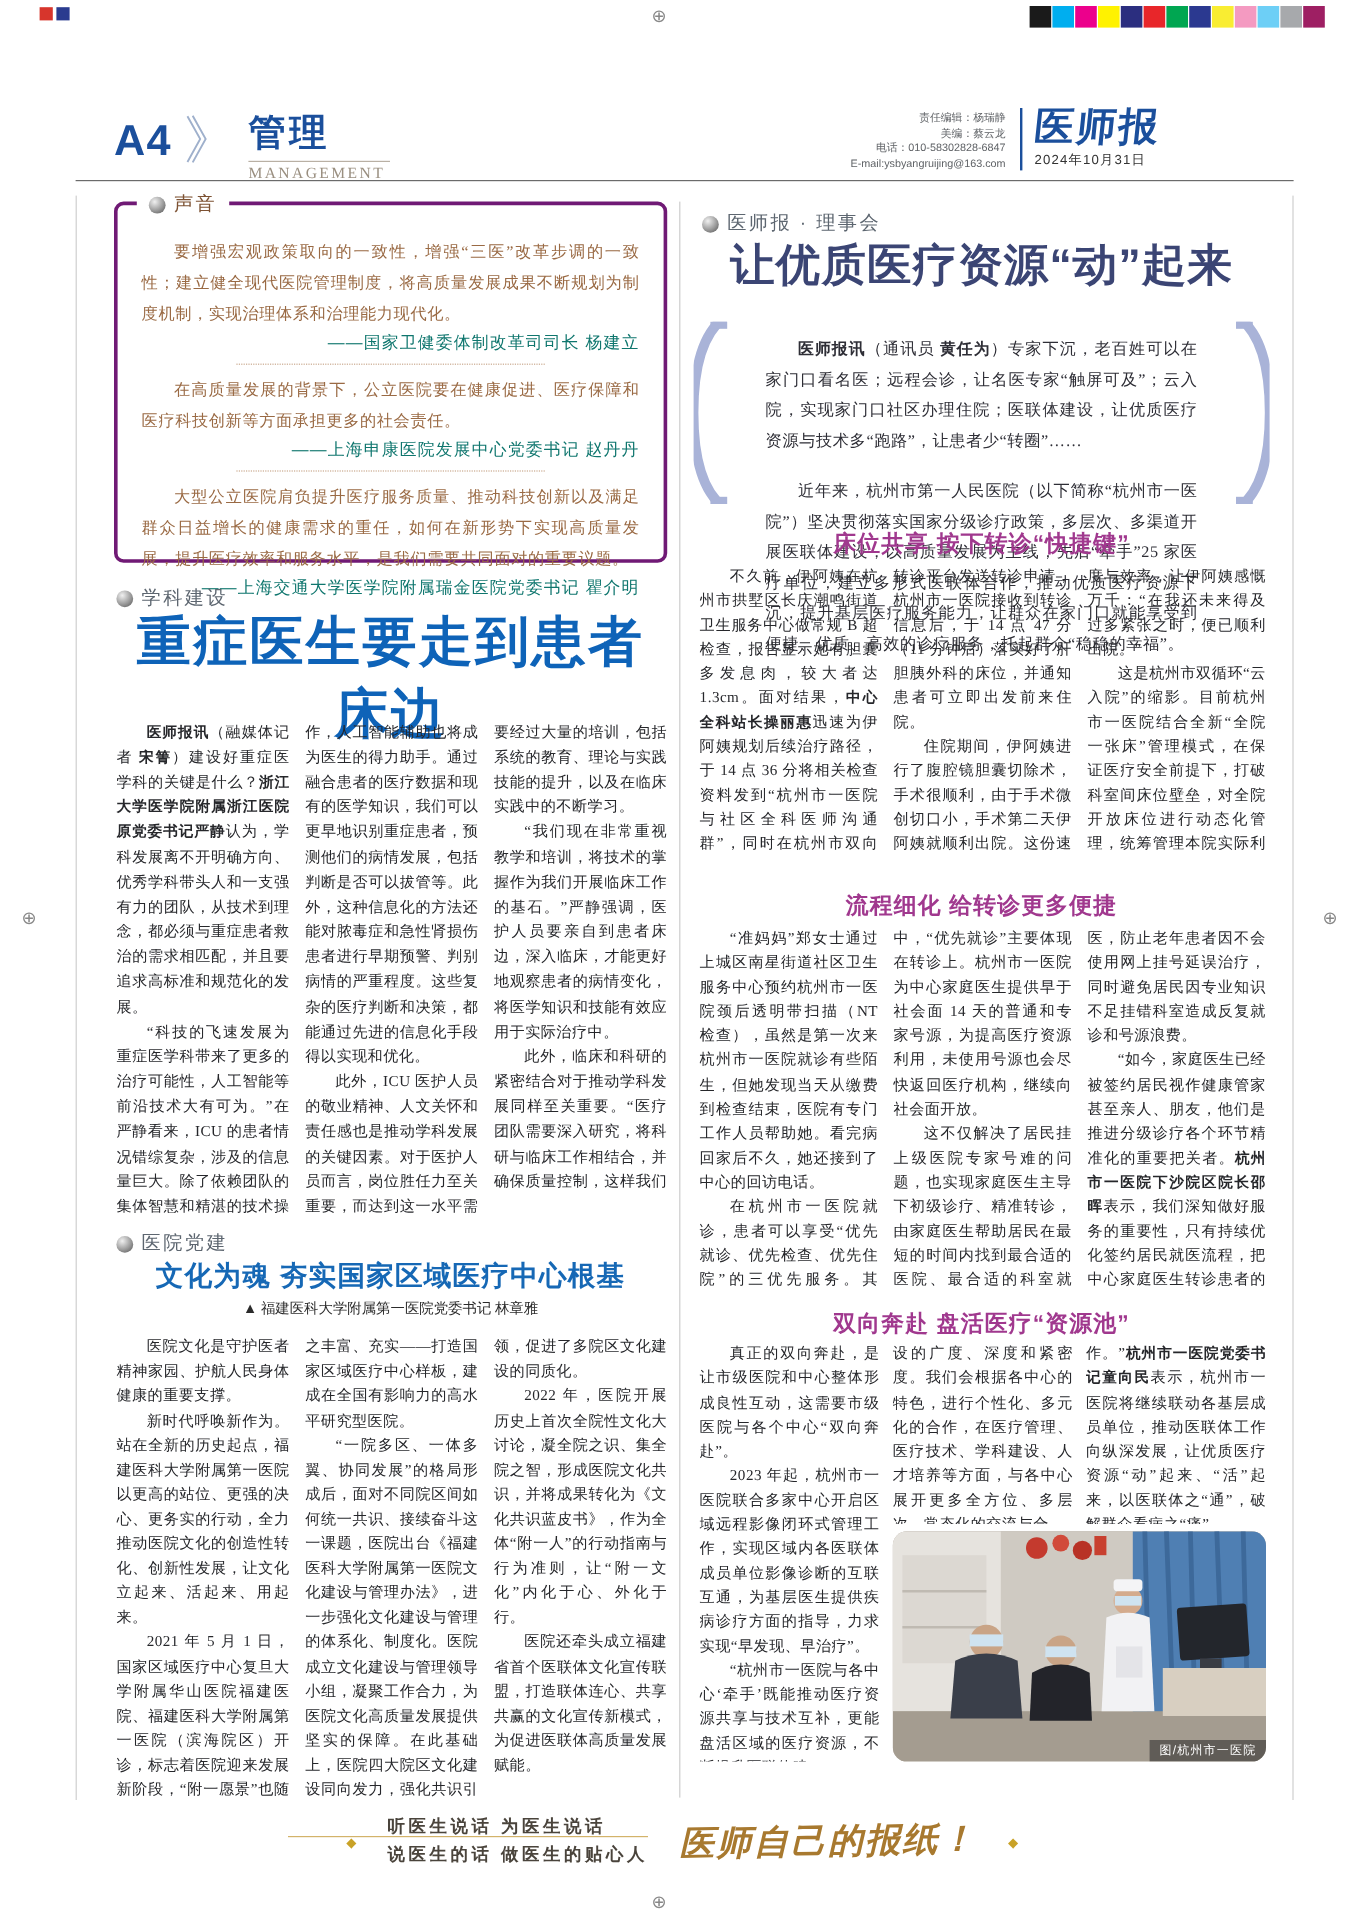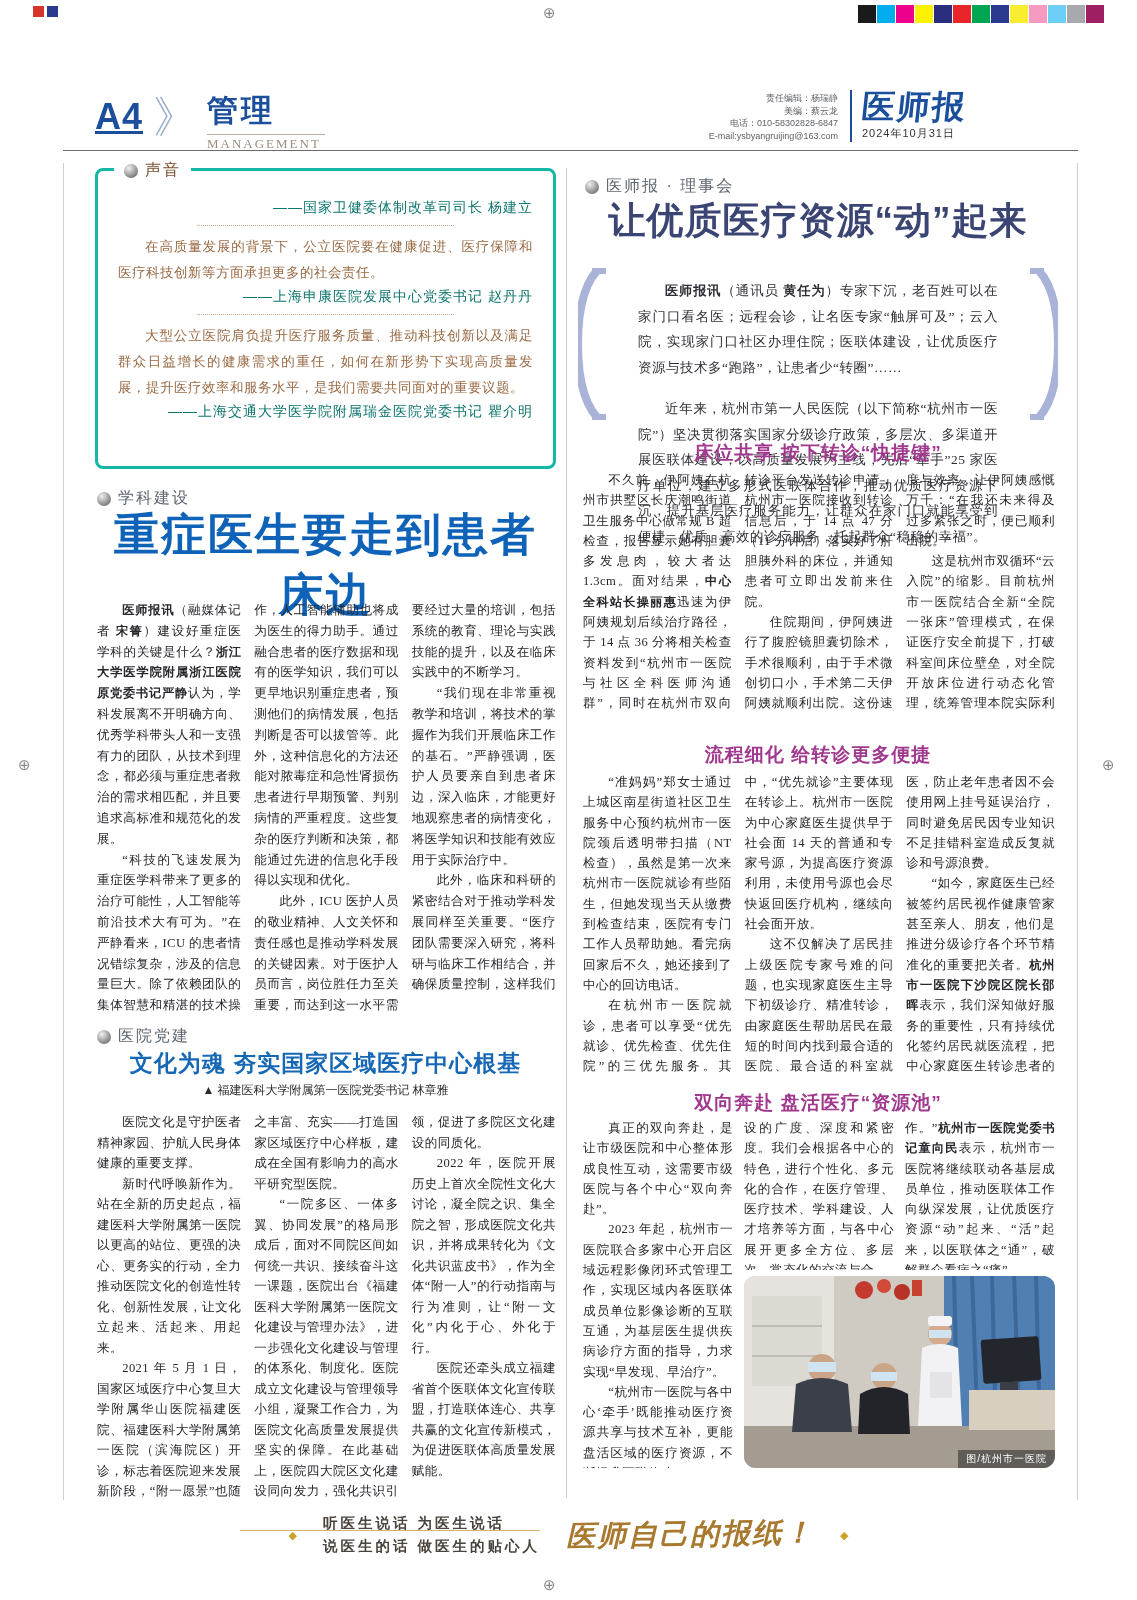--- a/index.html
+++ b/index.html
@@ -8,41 +8,41 @@
         font-family:"Liberation Serif", serif;color:#26272b;}
   
   .regsq{position:absolute;width:11px;height:11px;}
   .swatch-strip{position:absolute;top:5px;left:858px;display:flex;gap:1px;}
   .swatch-strip span{width:18px;height:18px;display:inline-block;}
   .regcross{position:absolute;color:#888;font-size:15px;line-height:1;font-family:"DejaVu Sans",sans-serif;}
   .frame-v{position:absolute;top:163px;width:1px;height:1337px;background:#cfcfcf;}
   
   .header{position:absolute;left:95px;top:90px;width:983px;height:58px;}
   .pageno{position:absolute;left:0;top:6px;font-family:"Liberation Sans",sans-serif;font-weight:900;
-          font-size:36px;color:#1b4f9c;letter-spacing:1px;text-decoration:underline;}
+          font-size:36px;color:#1b4f9c;letter-spacing:1px;}
   .chevron{position:absolute;left:58px;top:-2px;color:#9fb0cc;font-size:44px;font-family:"Liberation Sans",sans-serif;}
   .secblock{position:absolute;left:112px;top:0;}
   .secblock .zh{font-family:"Liberation Sans",sans-serif;font-weight:900;font-size:31px;color:#1b4f9c;letter-spacing:3px;}
   .secblock .rule{width:118px;height:1px;background:#b9b0a4;margin:2px 0 1px;}
   .secblock .en{font-size:13px;color:#9a8f80;letter-spacing:2px;font-family:"Liberation Serif",serif;}
   .pubinfo{position:absolute;right:240px;top:2px;text-align:right;font-size:9px;line-height:12.5px;color:#5f6266;
            font-family:"Liberation Sans",sans-serif;}
   .masthead{position:absolute;right:0;top:0;width:228px;height:52px;border-left:2px solid #1b4f9c;padding-left:10px;}
   .masthead .logo{font-family:"Liberation Serif",serif;font-weight:900;font-size:33px;color:#1b4f9c;
                   transform:skewX(-6deg);letter-spacing:2px;line-height:34px;}
   .masthead .date{font-size:11px;color:#333;margin-top:2px;font-family:Liberation Sans, sans-serif;letter-spacing:1px;}
   .header-rule{position:absolute;left:63px;top:150px;width:1015px;height:1px;background:#6b6b6b;}
   
   .slabel{position:absolute;display:flex;align-items:center;gap:7px;font-family:"Liberation Sans",sans-serif;
           font-size:16px;color:#5d6670;letter-spacing:2px;}
   .sphere{width:14px;height:14px;border-radius:50%;
           background:radial-gradient(circle at 35% 30%, #f0f0f0, #9a9a9a 55%, #4f4f4f);}
   .slabel.brown{color:#7d5233;}
   
-  .voice{position:absolute;left:95px;top:168px;width:461px;height:301px;border:3px solid #14b8a6;border-radius:8px;
+  .voice{position:absolute;left:95px;top:168px;width:461px;height:301px;border:3px solid #701a75;border-radius:8px;
          padding:26px 20px 10px;}
   .voice-label{position:absolute;top:-11px;left:16px;background:#fff;padding:0 10px;}
   .quote-text{font-size:13.5px;line-height:26px;color:#9a6a44;text-align:justify;text-indent:2em;letter-spacing:0.5px;}
   .quote-author{font-family:"Liberation Sans",sans-serif;font-weight:400;font-size:14px;color:#0f766e;
                 text-align:right;margin-top:2px;letter-spacing:1px;}
   .quote-div{border-bottom:1px dotted #c9a98e;width:62%;margin:8px auto;}
   
   .headline-xl{position:absolute;left:95px;top:505px;width:461px;text-align:center;
                font-family:"Liberation Sans",sans-serif;font-weight:700;font-size:45px;color:#0e63b8;letter-spacing:2px;}
   .headline-md{position:absolute;left:95px;top:1048px;width:461px;text-align:center;
@@ -141,20 +141,21 @@
     </div>
   </div>
   <div class="header-rule"></div>
   <div class="center-div"></div>
 
   <div class="voice">
     <div class="voice-label slabel brown" style="position:absolute;top:-11px;left:16px;background:#fff;padding:0 10px;">
       <span class="sphere"></span>
       <span>声音</span>
     </div>
+    <div class="quote-text">要增强宏观政策取向的一致性，增强“三医”改革步调的一致性；建立健全现代医院管理制度，将高质量发展成果不断规划为制度机制，实现治理体系和治理能力现代化。</div>
     <div class="quote-author">——国家卫健委体制改革司司长 杨建立</div>
     <div class="quote-div"></div>
     <div class="quote-text">在高质量发展的背景下，公立医院要在健康促进、医疗保障和医疗科技创新等方面承担更多的社会责任。</div>
     <div class="quote-author">——上海申康医院发展中心党委书记 赵丹丹</div>
     <div class="quote-div"></div>
     <div class="quote-text">大型公立医院肩负提升医疗服务质量、推动科技创新以及满足群众日益增长的健康需求的重任，如何在新形势下实现高质量发展，提升医疗效率和服务水平，是我们需要共同面对的重要议题。</div>
     <div class="quote-author">——上海交通大学医学院附属瑞金医院党委书记 瞿介明</div>
   </div>
 
   <div class="slabel" style="left:97px;top:488px">

